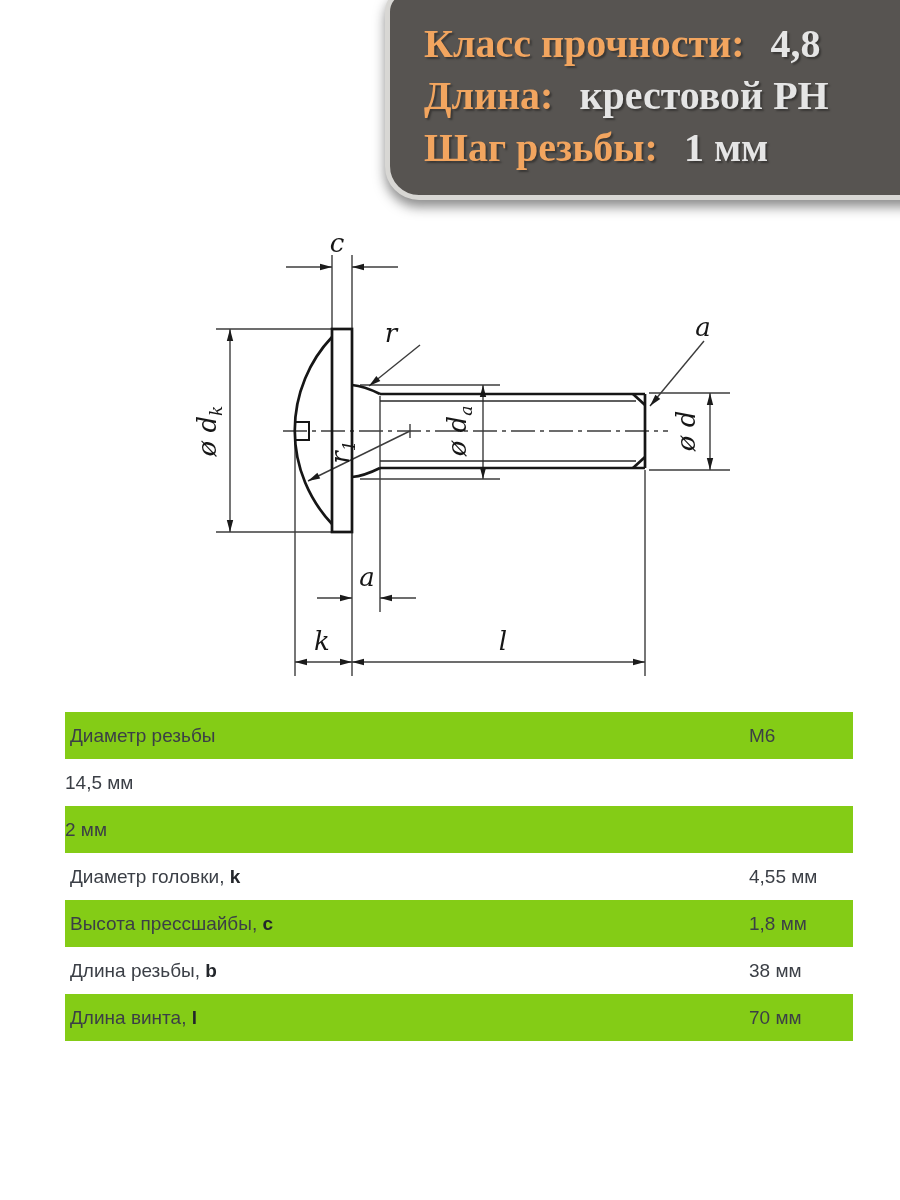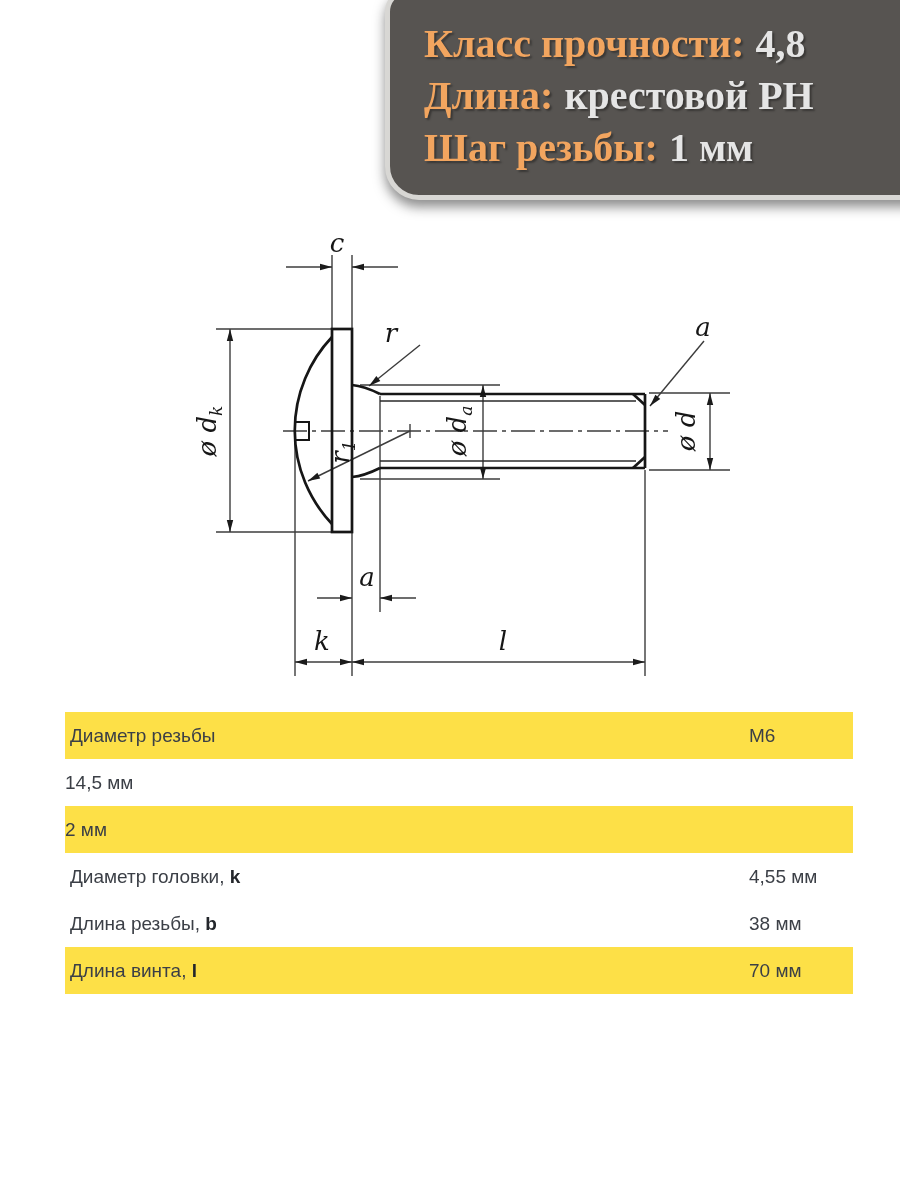--- a/index.html
+++ b/index.html
@@ -17,33 +17,33 @@
     padding:25px 0 0 34px;
     box-sizing:border-box;
     z-index:5;
   }
   .hline{
     font-family:"Liberation Serif",serif;
     font-weight:bold;font-size:40px;line-height:52px;
     white-space:nowrap;
     text-shadow:2px 2px 2px rgba(0,0,0,.35);
   }
-  .hline .acc{color:#f2a55f;margin-right:11px;}
+  .hline .acc{color:#f2a55f;margin-right:26px;}
   .hline .wht{color:#e5e5e5;}
   
   .draw{position:absolute;left:0;top:0;z-index:1;}
   .draw text{
     font-family:"DejaVu Serif","Liberation Serif",serif;
     font-style:italic;font-size:26px;fill:#161616;
   }
   .draw .sub{font-size:17px;}
   
   .spec{position:absolute;left:65px;top:712px;width:788px;z-index:2;}
   .trow{display:grid;grid-template-columns:684px 1fr;height:47px;align-items:center;}
-  .trow.stripe{background:#fde047;}
+  .trow.stripe{background:#84cc16;}
   .tlabel{padding-left:5px;font-size:19px;color:#3b3f46;}
   .tlabel b{color:#23262b;}
   .tvalue{font-size:19px;color:#3b3f46;}
 </style>
 </head>
 <body>
 
 <div class="header-box">
   <div class="hline">
     <span class="acc">Класс прочности:</span><span class="wht">4,8</span>
@@ -153,20 +153,24 @@
   <div class="trow">
     <div class="tvalue">14,5 мм</div>
   </div>
   <div class="trow stripe">
     <div class="tvalue">2 мм</div>
   </div>
   <div class="trow">
     <div class="tlabel"><span>Диаметр головки, </span><b>k</b></div>
     <div class="tvalue">4,55 мм</div>
   </div>
+  <div class="trow stripe">
+    <div class="tlabel"><span>Высота прессшайбы, </span><b>c</b></div>
+    <div class="tvalue">1,8 мм</div>
+  </div>
   <div class="trow">
     <div class="tlabel"><span>Длина резьбы, </span><b>b</b></div>
     <div class="tvalue">38 мм</div>
   </div>
   <div class="trow stripe">
     <div class="tlabel"><span>Длина винта, </span><b>l</b></div>
     <div class="tvalue">70 мм</div>
   </div>
 </div>
 

